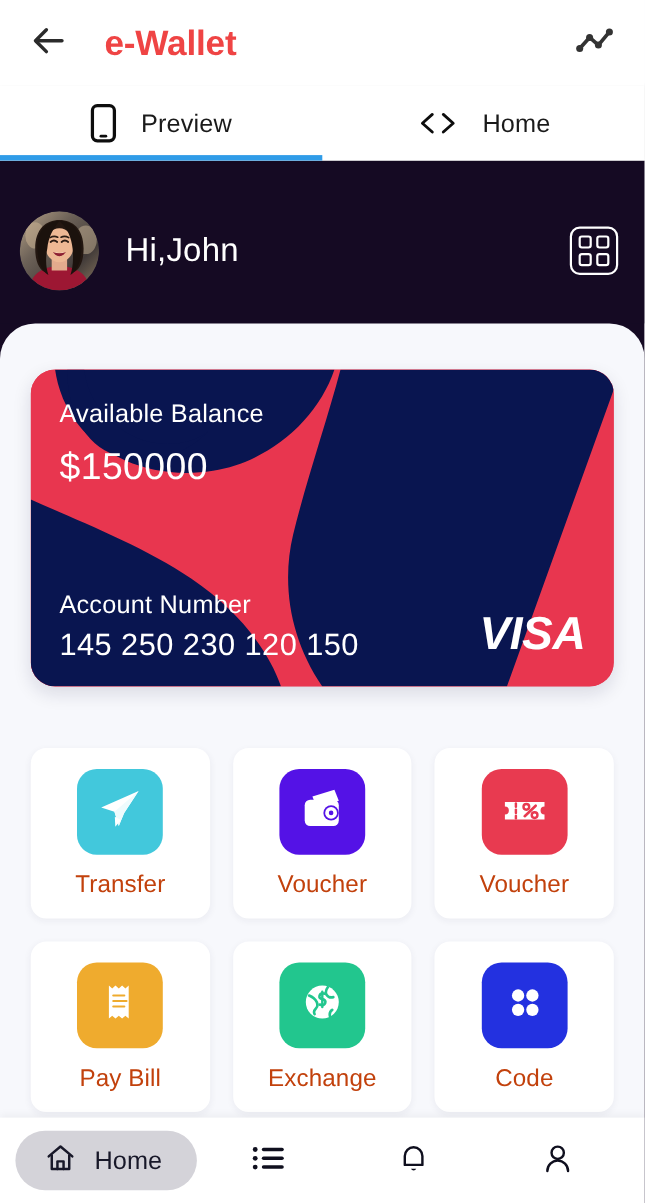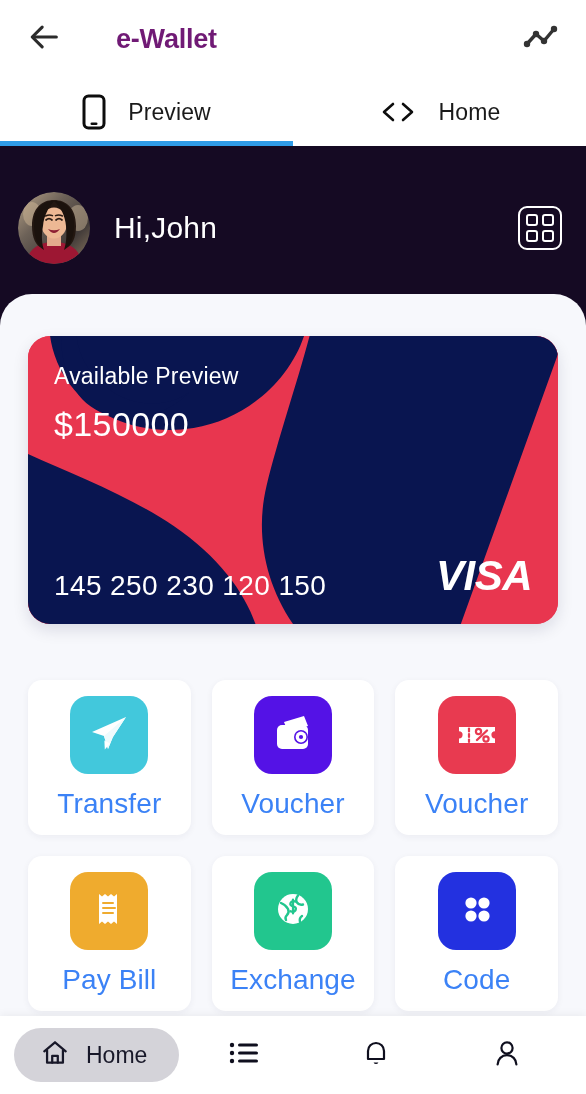--- a/index.html
+++ b/index.html
@@ -32,24 +32,24 @@
     padding: 0 22px;
     position: relative;
     z-index: 5;
   }
   .appbar-back {
     width: 46px; height: 46px;
     display: flex; align-items: center; justify-content: center;
     cursor: pointer;
   }
   .appbar-title {
-    font-size: 27px;
+    font-size: 32px;
     font-weight: bold;
-    color: #701a75;
-    margin-left: 48px;
+    color: #ef4444;
+    margin-left: 27px;
     letter-spacing: -0.2px;
     white-space: nowrap;
   }
   .appbar-spacer { flex: 1 1 auto; }
   .appbar-action {
     width: 46px; height: 46px;
     display: flex; align-items: center; justify-content: center;
     cursor: pointer;
   }
 
@@ -230,22 +230,22 @@
     cursor: pointer;
   }
   .action-icon {
     width: 78px; height: 78px;
     border-radius: 18px;
     display: flex;
     align-items: center;
     justify-content: center;
   }
   .action-label {
-    font-size: 28px;
-    color: #3b82f6;
+    font-size: 22px;
+    color: #c2410c;
     letter-spacing: 0.1px;
   }
 
   
   .bottomnav {
     position: absolute;
     left: 0; right: 0; bottom: 0;
     height: 78px;
     background: #ffffff;
     display: flex;
@@ -391,25 +391,26 @@
       <div class="card">
         <svg class="card-art" viewBox="0 0 480 288" preserveAspectRatio="none">
           <rect width="480" height="288" fill="#e8364f"></rect>
           <path d="M0 0 L250 0 C236 46 196 84 150 92 C104 100 64 82 42 54 C28 36 22 16 20 0 Z
                    M255 0 L480 0 L480 18 L392 288 L240 288 C214 246 206 196 216 150 C226 104 244 46 255 0 Z
                    M0 118 C40 138 92 160 132 190 C172 220 196 256 206 288 L0 288 Z" fill="#091550"></path>
           <path d="M44 0 C46 22 58 44 80 58 C102 72 130 70 146 56 C128 78 96 88 70 78 C44 68 30 38 30 0 Z" fill="#091550"></path>
         </svg>
         <div class="card-inner">
           <div>
-            <div class="card-label">Available Preview</div>
+            <div class="card-label">Available Balance</div>
             <div class="card-balance">$150000</div>
           </div>
           <div class="card-bottom">
             <div>
+              <div class="card-label">Account Number</div>
               <div class="card-number">145 250 230 120 150</div>
             </div>
             <div class="card-brand">VISA</div>
           </div>
         </div>
       </div>
 
       <div class="actions">
 
         <div class="action">

